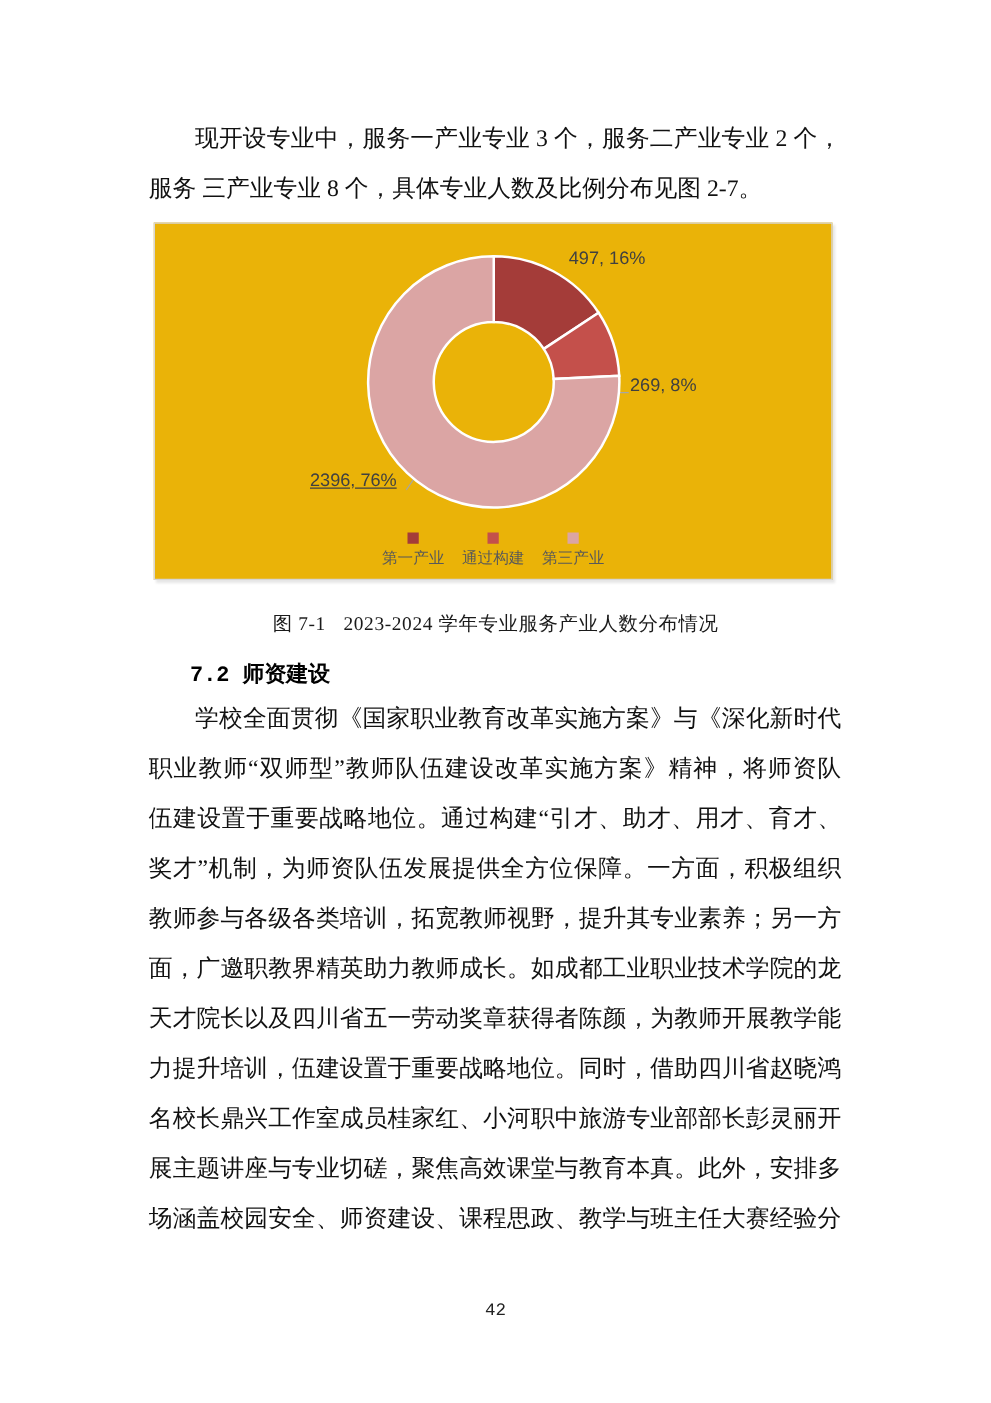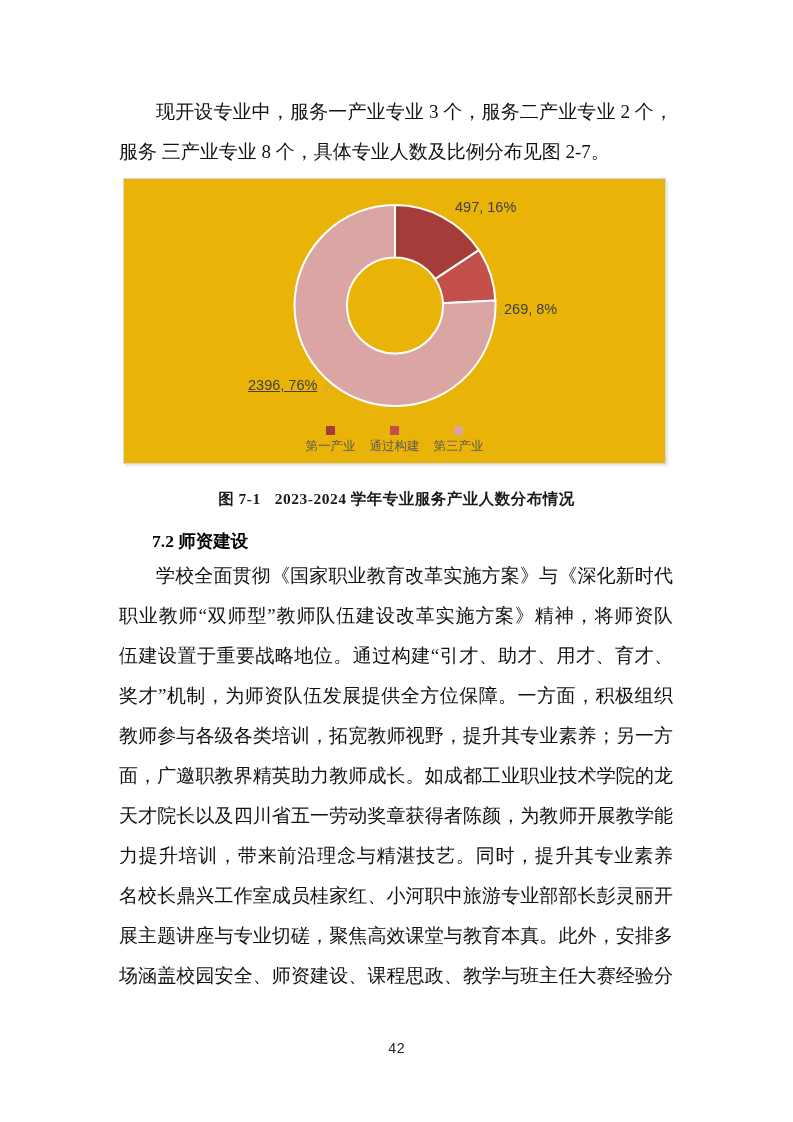--- a/index.html
+++ b/index.html
@@ -64,28 +64,27 @@
     line-height: 1;
   }
   
   .caption {
     position: absolute;
     left: 0; right: 0; top: 489px;
     text-align: center;
     font-size: 15.5px;
     color: #1a1a1a;
     letter-spacing: 0.5px;
-    font-weight: bold;
   }
   .caption .gap { display: inline-block; width: 14px; }
   
   .section-heading {
     position: absolute;
     left: 152px; top: 529px;
-    font-family: Liberation Serif, serif;
+    font-family: Liberation Mono, monospace;
     font-size: 17.5px;
     font-weight: bold;
     color: #000000;
     line-height: 24px;
   }
   
   .page-number {
     position: absolute;
     left: 0; right: 0; top: 1041px;
     text-align: center;
@@ -135,18 +134,18 @@
 
 <div class="section-heading">7.2 师资建设</div>
 
 <div class="textline indent" style="top:556px">学校全面贯彻《国家职业教育改革实施方案》与《深化新时代</div>
 <div class="textline" style="top:596px">职业教师“双师型”教师队伍建设改革实施方案》精神，将师资队</div>
 <div class="textline" style="top:636px">伍建设置于重要战略地位。通过构建“引才、助才、用才、育才、</div>
 <div class="textline" style="top:676px">奖才”机制，为师资队伍发展提供全方位保障。一方面，积极组织</div>
 <div class="textline" style="top:716px">教师参与各级各类培训，拓宽教师视野，提升其专业素养；另一方</div>
 <div class="textline" style="top:756px">面，广邀职教界精英助力教师成长。如成都工业职业技术学院的龙</div>
 <div class="textline" style="top:796px">天才院长以及四川省五一劳动奖章获得者陈颜，为教师开展教学能</div>
-<div class="textline" style="top:836px">力提升培训，带来前沿理念与精湛技艺。同时，提升其专业素养</div>
+<div class="textline" style="top:836px">力提升培训，伍建设置于重要战略地位。同时，借助四川省赵晓鸿</div>
 <div class="textline" style="top:876px">名校长鼎兴工作室成员桂家红、小河职中旅游专业部部长彭灵丽开</div>
 <div class="textline" style="top:916px">展主题讲座与专业切磋，聚焦高效课堂与教育本真。此外，安排多</div>
 <div class="textline" style="top:956px">场涵盖校园安全、师资建设、课程思政、教学与班主任大赛经验分</div>
 
 <div class="page-number">42</div>
 
 </body></html>

